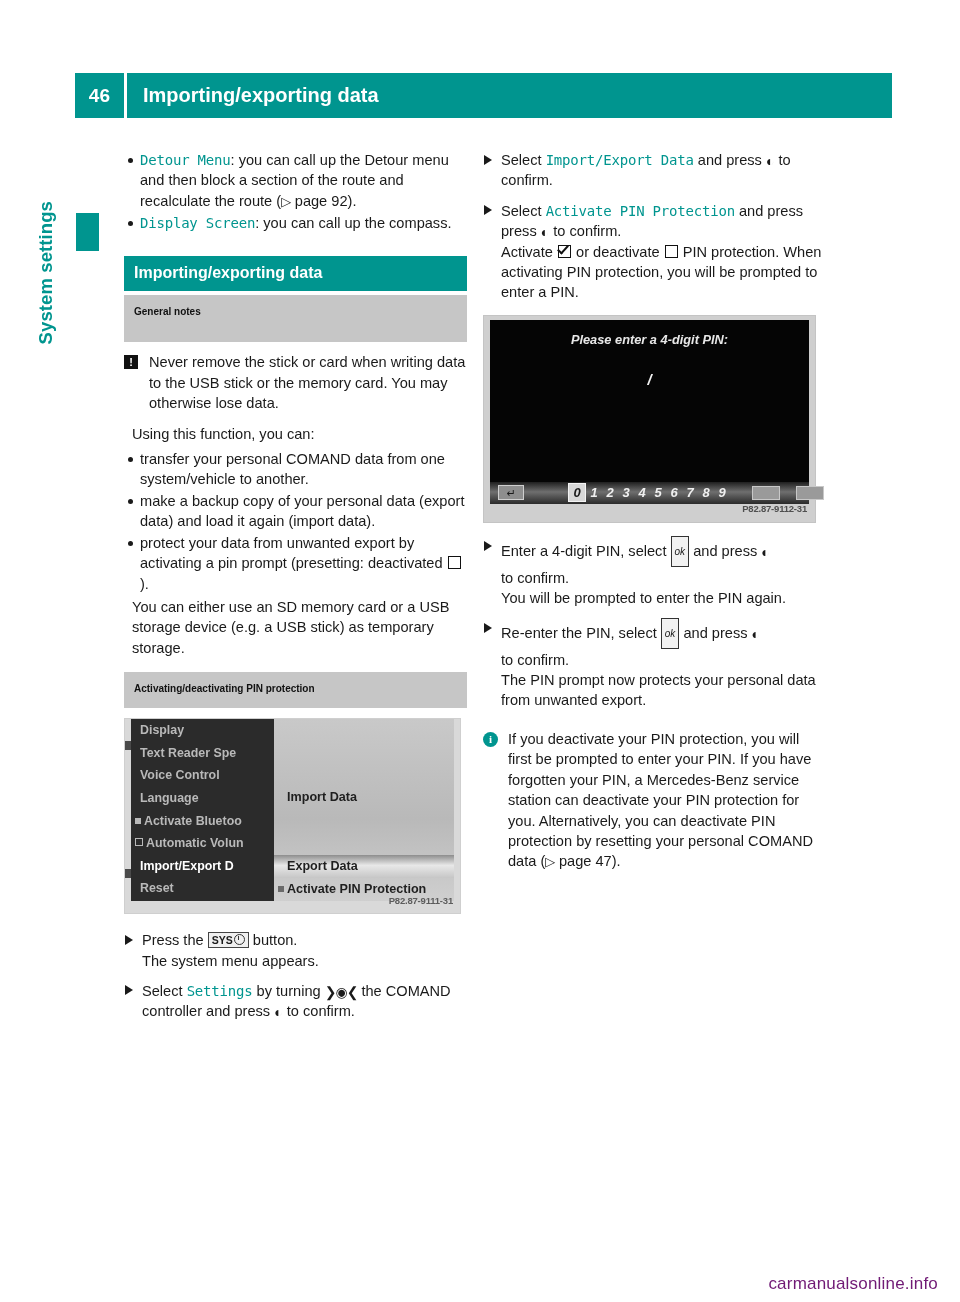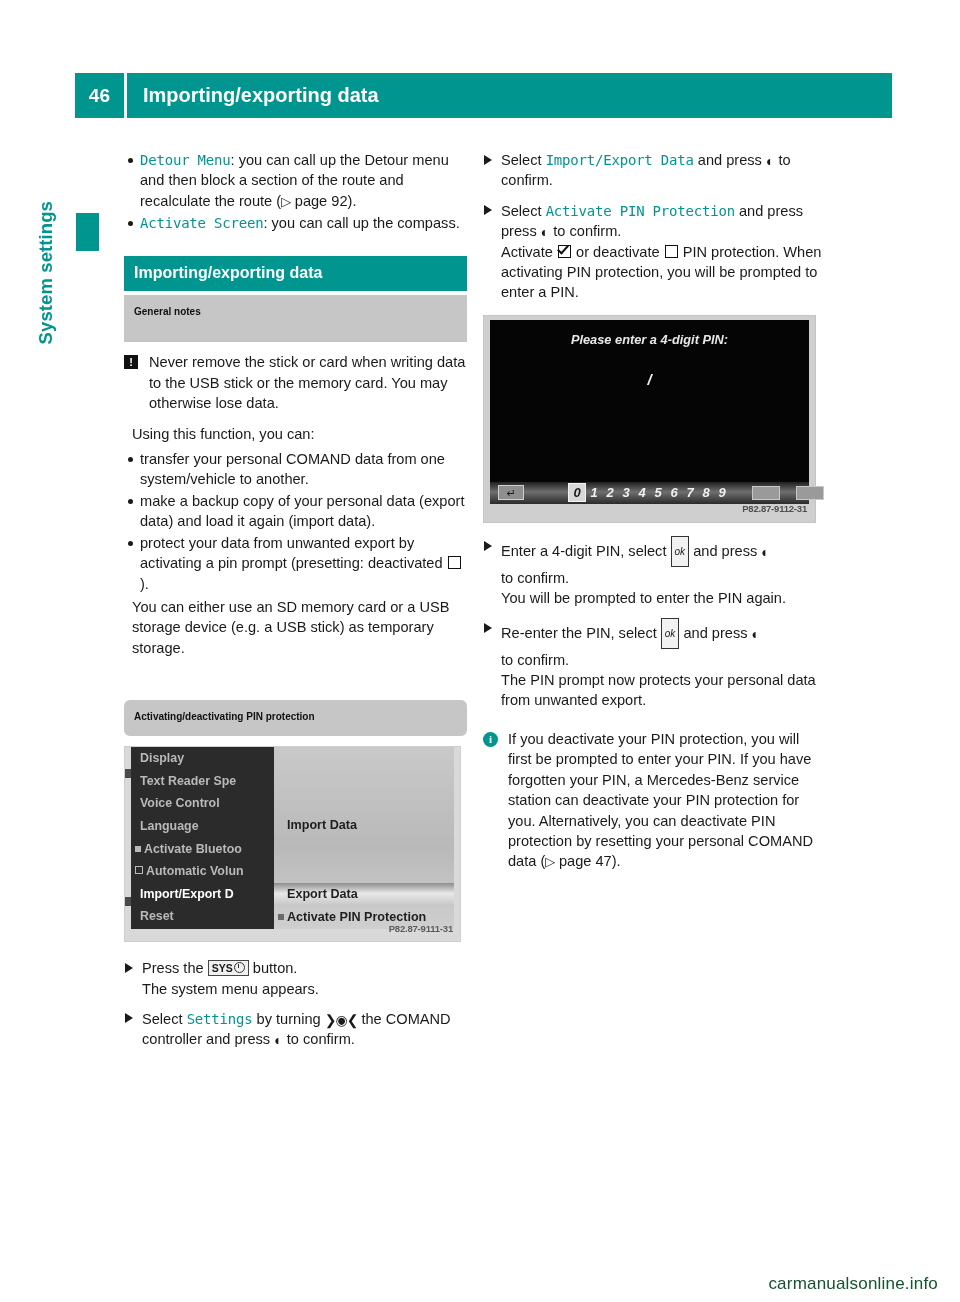--- a/index.html
+++ b/index.html
@@ -458,21 +458,21 @@
     font-weight: 700;
     color: #4f4f4f;
     letter-spacing: -0.2px;
   }
 
   
   .watermark {
     position: absolute;
     right: 22px;
     bottom: 8px;
-    color: #14532d;
+    color: #701a75;
     font-size: 17px;
     letter-spacing: 0.2px;
   }
 </style>
 </head>
 <body>
 
 <div class="page-header">
   <div class="page-number">46</div>
   <div class="header-divider"></div>
@@ -482,21 +482,21 @@
 <div class="side-tab-block"></div>
 <div class="side-tab-label">System settings</div>
 
 <div class="col col-left">
 
   <div class="bullet-item">
     <span class="mono">Detour Menu</span><span>: you can call up the Detour menu and then block a section of the route and recalculate the route (</span><span class="gl-arrow">▷&nbsp;</span><span>page 92</span><span>).</span>
   </div>
 
   <div class="bullet-item">
-    <span class="mono">Activate Screen</span><span>: you can call up the compass.</span>
+    <span class="mono">Display Screen</span><span>: you can call up the compass.</span>
   </div>
 
   <div class="band-teal">Importing/exporting data</div>
   <div class="band-grey">General notes</div>
 
   <div class="note">
     <span class="warn-icon">!</span>
     <span>Never remove the stick or card when writing data to the USB stick or the memory card. You may otherwise lose data.</span>
   </div>
 
@@ -510,21 +510,21 @@
       <span>make a backup copy of your personal data (export data) and load it again (import data).</span>
     </div>
     <div class="bullet-item">
       <span>protect your data from unwanted export by activating a pin prompt (presetting: deactivated</span>
       <span class="gl-checkbox-off"></span><span>).</span>
     </div>
   </div>
 
   <p class="para" style="margin-top:3px;">You can either use an SD memory card or a USB storage device (e.g. a USB stick) as temporary storage.</p>
 
-  <div class="band-grey two-line" style="margin-top:42px;border-radius:6px;">Activating/deactivating PIN protection</div>
+  <div class="band-grey two-line" style="margin-top:14px;">Activating/deactivating PIN protection</div>
 
   <div class="shot shot-menu">
     <div class="scroll-pip" style="top:22px;"></div>
     <div class="scroll-pip" style="top:150px;"></div>
 
     <div class="menu-left">
       <div class="row"><span>Display</span></div>
       <div class="row"><span>Text Reader Spe</span></div>
       <div class="row"><span>Voice Control</span></div>
       <div class="row"><span>Language</span></div>

